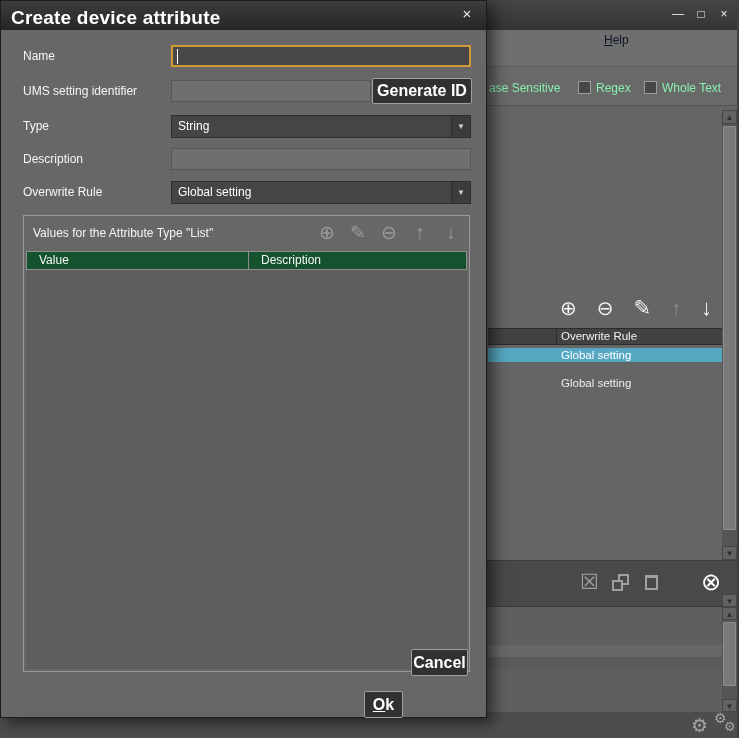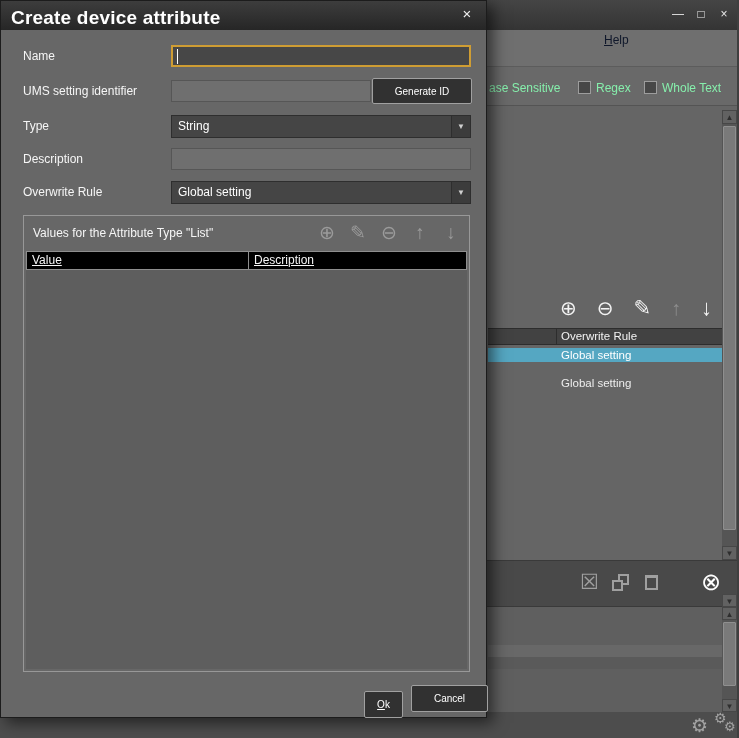--- a/index.html
+++ b/index.html
@@ -52,29 +52,29 @@
 
   
   .dialog { left:0; top:0; width:487px; height:718px; background:#676767; border:1px solid #1c1c1c; box-shadow:6px 5px 14px rgba(0,0,0,0.55); z-index:10; }
   .dlg-titlebar { position:absolute; left:0; top:0; right:0; height:29px; background:linear-gradient(#3d3d3d,#262626); }
   .dlg-title { position:absolute; left:10px; top:6px; font-size:19px; font-weight:bold; color:#ffffff; letter-spacing:0.2px; }
   .dlg-close { position:absolute; right:11px; top:5px; width:16px; height:16px; color:#efefef; font-size:15px; line-height:16px; text-align:center; cursor:default; }
   .fld-label { position:absolute; left:22px; color:#f6f6f6; }
   .txt-input { position:absolute; height:22px; background:#6f6f6f; border:1px solid #565656; color:#ffffff; padding:0 4px; outline:none; font-family:"Liberation Sans", sans-serif; font-size:12px; }
   .txt-focused { background:#474747; border:2px solid #cf9d33; }
   .caret { position:absolute; left:176px; top:48px; width:1px; height:15px; background:#ffffff; z-index:2; }
-  .btn { background:#313131; border:1px solid #a0a0a0; border-radius:2px; color:#ffffff; font-size:10px; text-align:center; cursor:default; display:flex; align-items:center; justify-content:center; }
+  .btn { background:#313131; border:1px solid #a0a0a0; border-radius:2px; color:#ffffff; font-size:16px; text-align:center; cursor:default; display:flex; align-items:center; justify-content:center;font-weight:bold; }
   .dropdown { position:absolute; height:23px; background:#454545; border:1px solid #2e2e2e; color:#ffffff; line-height:21px; padding-left:6px; cursor:default; }
   .dd-arrow { position:absolute; right:0; top:0; bottom:0; width:19px; background:#3c3c3c; border-left:1px solid #2e2e2e; color:#d0d0d0; font-size:8px; display:flex; align-items:center; justify-content:center; }
   .groupbox { position:absolute; left:22px; top:214px; width:447px; height:457px; border:1px solid #989898; background:#676767; }
   .grp-title { position:absolute; left:9px; top:10px; color:#f6f6f6; }
   .grp-icons { position:absolute; right:8px; top:5px; display:flex; gap:11px; }
   .grp-icons span { font-size:19px; line-height:24px; color:#9b9b9b; width:20px; text-align:center; }
   .grp-header { position:absolute; left:2px; top:35px; right:2px; height:19px; display:flex; }
-  .grp-cell { background:#000000; border:1px solid #8e8e8e; line-height:17px; padding-left:5px; color:#f6f6f6;text-decoration:underline; }
+  .grp-cell { background:#14532d; border:1px solid #8e8e8e; line-height:17px; padding-left:12px; color:#f6f6f6; }
   .grp-cell.c1 { width:223px; }
   .grp-cell.c2 { flex:1; border-left:none; }
   .grp-body { position:absolute; left:2px; top:54px; right:2px; bottom:2px; background:#5e5e5e; }
 </style>
 </head>
 <body>
 
 <div class="screen">
 
   <div class="abs bg-titlebar">
@@ -188,18 +188,18 @@
       <div class="grp-header">
         <span class="grp-cell c1">Value</span>
         <span class="grp-cell c2">Description</span>
       </div>
       <div class="grp-body"></div>
     </div>
 
     <div class="abs btn" style="left:363px; top:690px; width:39px; height:27px;">
       <span class="mnemonic">Ok</span>
     </div>
-    <div class="abs btn" style="left:410px; top:684px; width:77px; height:27px;">
+    <div class="abs btn" style="left:410px; top:648px; width:57px; height:27px;">
       <span>Cancel</span>
     </div>
   </div>
 
 </div>
 
 </body></html>

